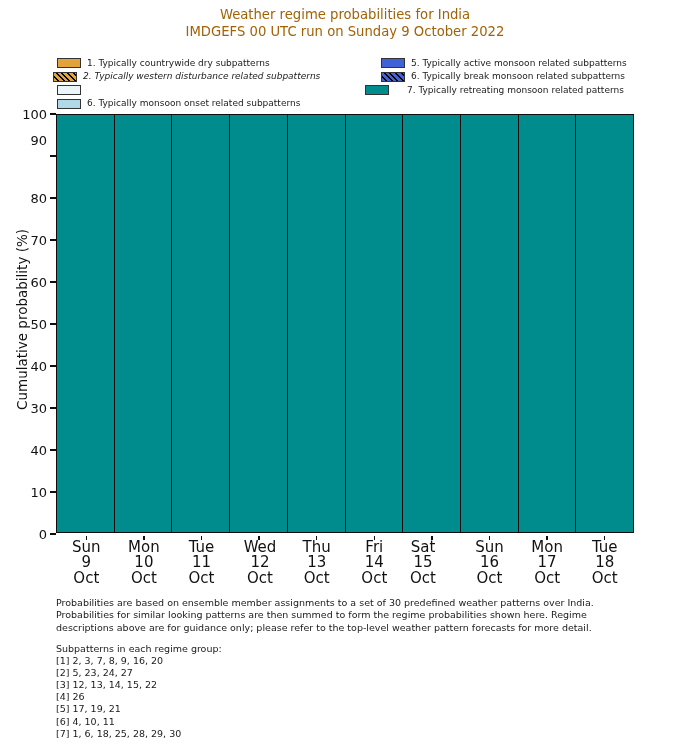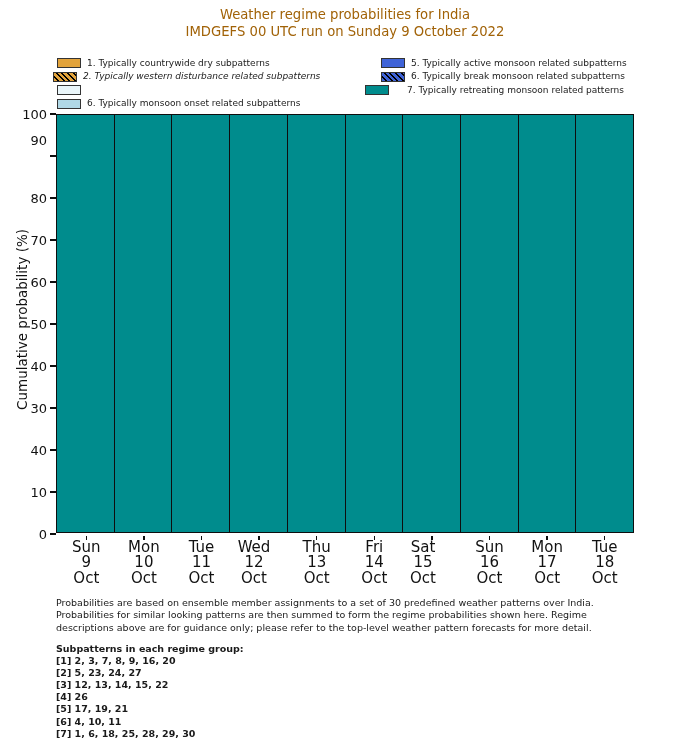--- a/index.html
+++ b/index.html
@@ -24,21 +24,21 @@
   .ytick-label{position:absolute;left:10px;width:37px;text-align:right;font-size:13px;
     color:#111;line-height:15px;}
   .xtick-line{position:absolute;width:1.4px;height:4.5px;background:#0e0e0e;top:535.5px;}
   .xtick-label{position:absolute;width:84px;text-align:center;font-size:15px;color:#111;
     line-height:15.4px;top:540px;}
   .ylabel{position:absolute;left:14px;top:410px;white-space:nowrap;font-size:13.5px;color:#111;
     transform:rotate(-90deg);transform-origin:left top;}
   .footer{position:absolute;left:56px;top:597px;font-size:9.5px;color:#1a1a1a;
     line-height:12.4px;white-space:nowrap;}
   .subpatterns{position:absolute;left:56px;top:643px;font-size:9.5px;color:#1a1a1a;
-    line-height:12.1px;white-space:nowrap;font-weight:bold;}
+    line-height:12.1px;white-space:nowrap;}
 </style>
 </head>
 <body>
 
 <div class="page">
   <div class="title-line title-1">Weather regime probabilities for India</div>
   <div class="title-line title-2">IMDGEFS 00 UTC run on Sunday 9 October 2022</div>
 
   <div id="legend">
       <div class="legend-item" style="left: 57px; top: 57.5px;">
@@ -143,21 +143,21 @@
         <div>10</div>
         <div>Oct</div>
       </div>
       <div class="xtick-line" style="left: 200.8px;"></div>
       <div class="xtick-label" style="left: 159.5px;">
         <div>Tue</div>
         <div>11</div>
         <div>Oct</div>
       </div>
       <div class="xtick-line" style="left: 258.4px;"></div>
-      <div class="xtick-label" style="left: 212px;">
+      <div class="xtick-label" style="left: 218px;">
         <div>Wed</div>
         <div>12</div>
         <div>Oct</div>
       </div>
       <div class="xtick-line" style="left: 316px;"></div>
       <div class="xtick-label" style="left: 274.7px;">
         <div>Thu</div>
         <div>13</div>
         <div>Oct</div>
       </div>

